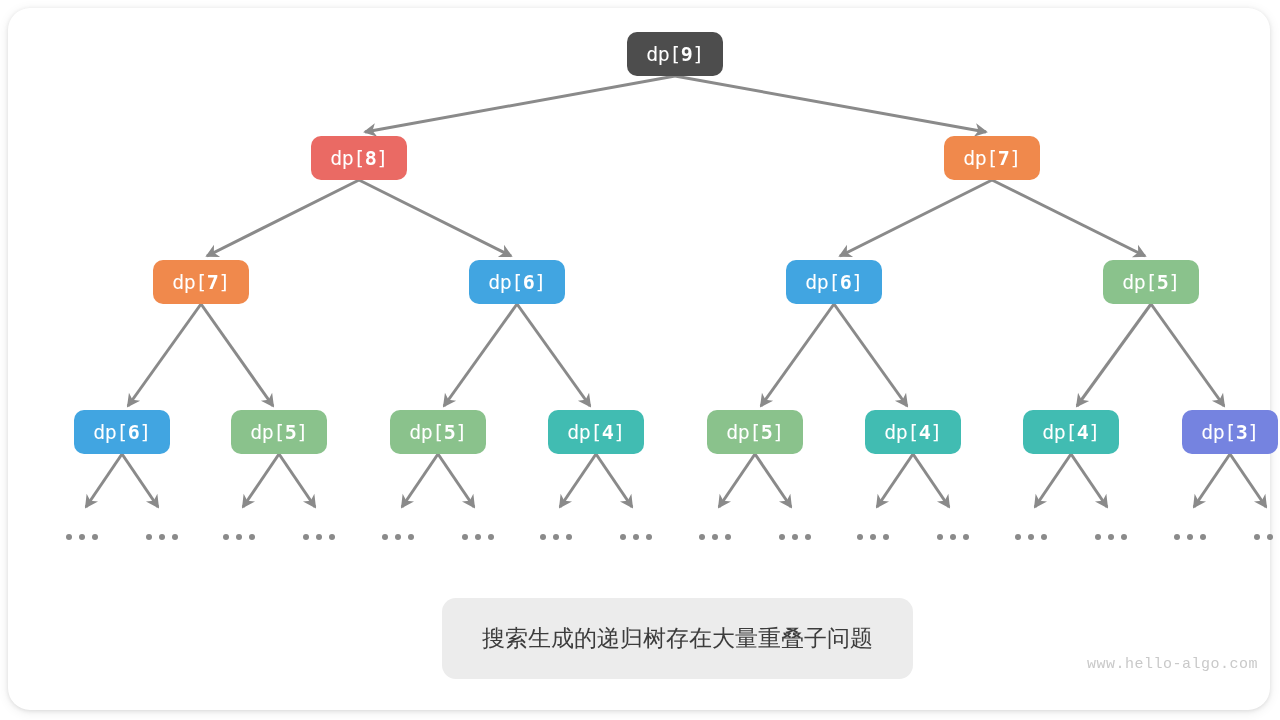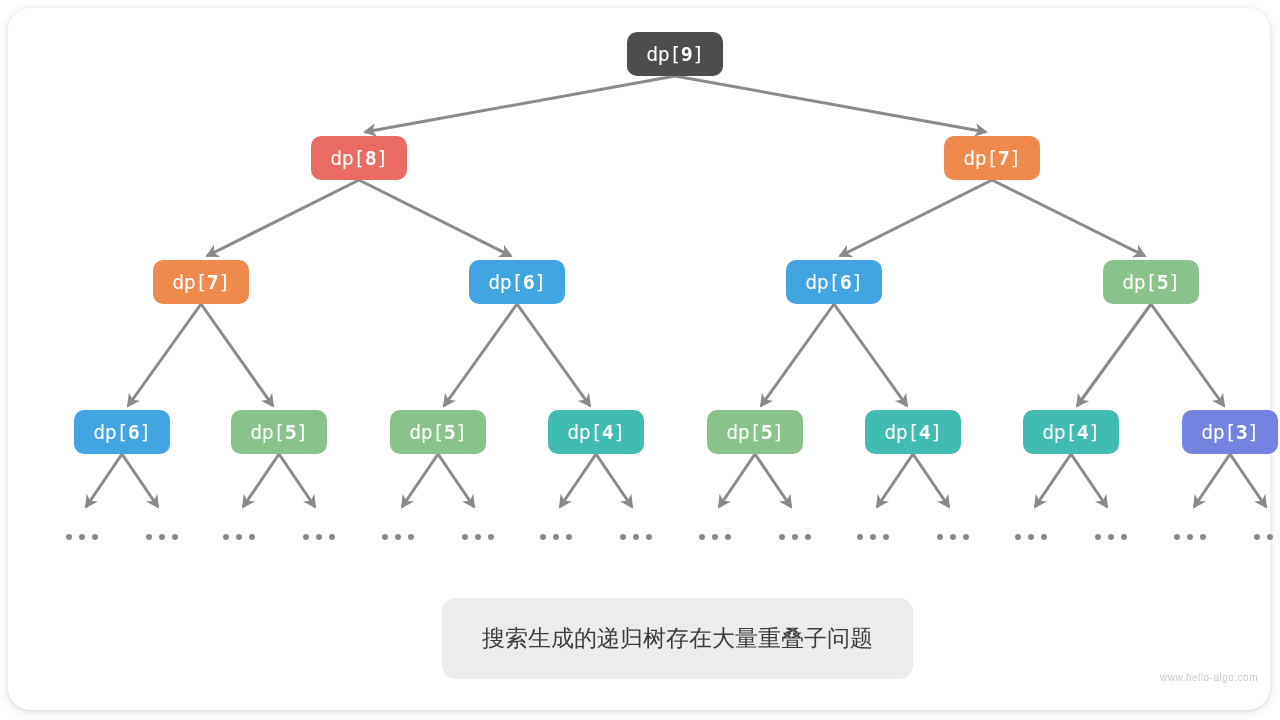--- a/index.html
+++ b/index.html
@@ -22,22 +22,22 @@
   .caption{
     position:absolute;left:406px;top:598px;width:471px;height:81px;
     border-radius:14px;display:flex;flex-direction:column;
     align-items:center;justify-content:center;row-gap:20px;
     font-family:"Liberation Sans","DejaVu Sans",sans-serif;font-size:23px;
   }
   .caption .line{line-height:31px;white-space:pre;}
   .mono{font-family:"DejaVu Sans Mono",monospace;font-size:22px;}
   sup.mono{font-weight:700;font-size:14px;position:relative;top:-2px;}
   .watermark{
-    position:absolute;right:46px;top:672px;
-    font-family:Liberation Sans, sans-serif;font-size:10px;letter-spacing:0.5px;
+    position:absolute;right:46px;top:656px;
+    font-family:Liberation Mono, monospace;font-size:15px;letter-spacing:0.5px;
   }
 </style>
 </head>
 <body>
 
 <div class="card"></div>
 
 <div class="stage">
 
   <svg id="edge-layer" width="1280" height="720">

